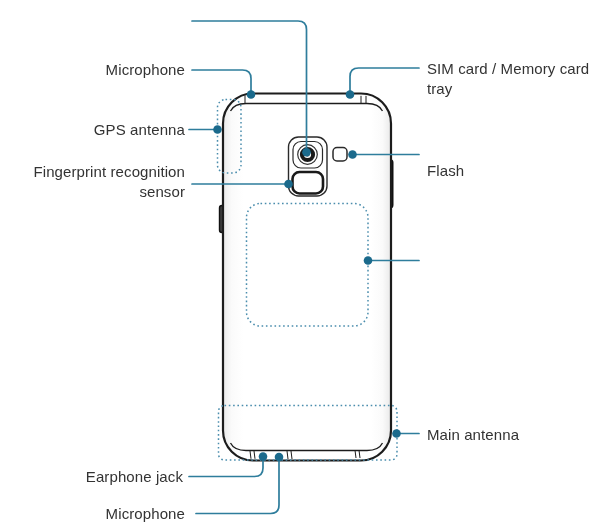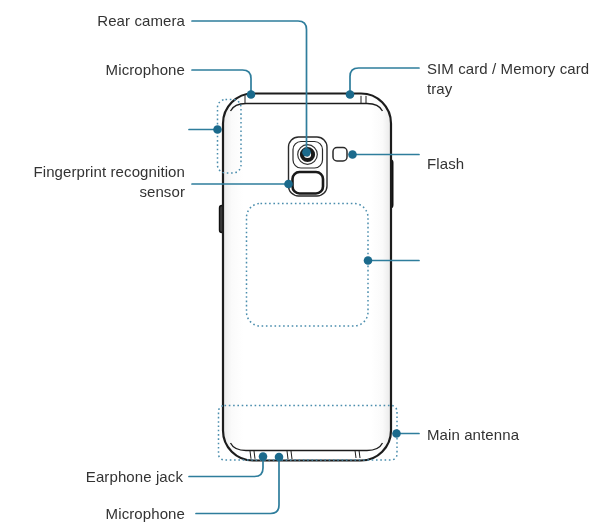--- a/index.html
+++ b/index.html
@@ -98,30 +98,30 @@
       <circle cx="288.5" cy="184" r="4.3"></circle>
       <circle cx="350" cy="94.5" r="4.3"></circle>
       <circle cx="352.5" cy="154.5" r="4.3"></circle>
       <circle cx="368" cy="260.5" r="4.3"></circle>
       <circle cx="396.5" cy="433.5" r="4.3"></circle>
       <circle cx="263" cy="456.5" r="4.3"></circle>
       <circle cx="279" cy="457" r="4.3"></circle>
     </g>
   </svg>
 
-  <div class="lbl right" style="right:415px;top:11px;">Rear camera</div>
 
   <div class="lbl right" style="right:415px;top:60px;">Microphone</div>
 
+  <div class="lbl right" style="right:415px;top:119.5px;">GPS antenna</div>
 
   <div class="lbl right wrap" style="right:415px;top:162px;max-width:170px;">Fingerprint recognition sensor</div>
 
   <div class="lbl left" style="left:427px;top:59px;width:176px;">SIM card / Memory card tray</div>
 
-  <div class="lbl left" style="left:427px;top:154px;">Flash</div>
+  <div class="lbl left" style="left:427px;top:161px;">Flash</div>
 
 
   <div class="lbl right" style="right:417px;top:467px;">Earphone jack</div>
 
   <div class="lbl left" style="left:427px;top:424.5px;">Main antenna</div>
 
   <div class="lbl right" style="right:415px;top:504px;">Microphone</div>
 
 </div>
 

